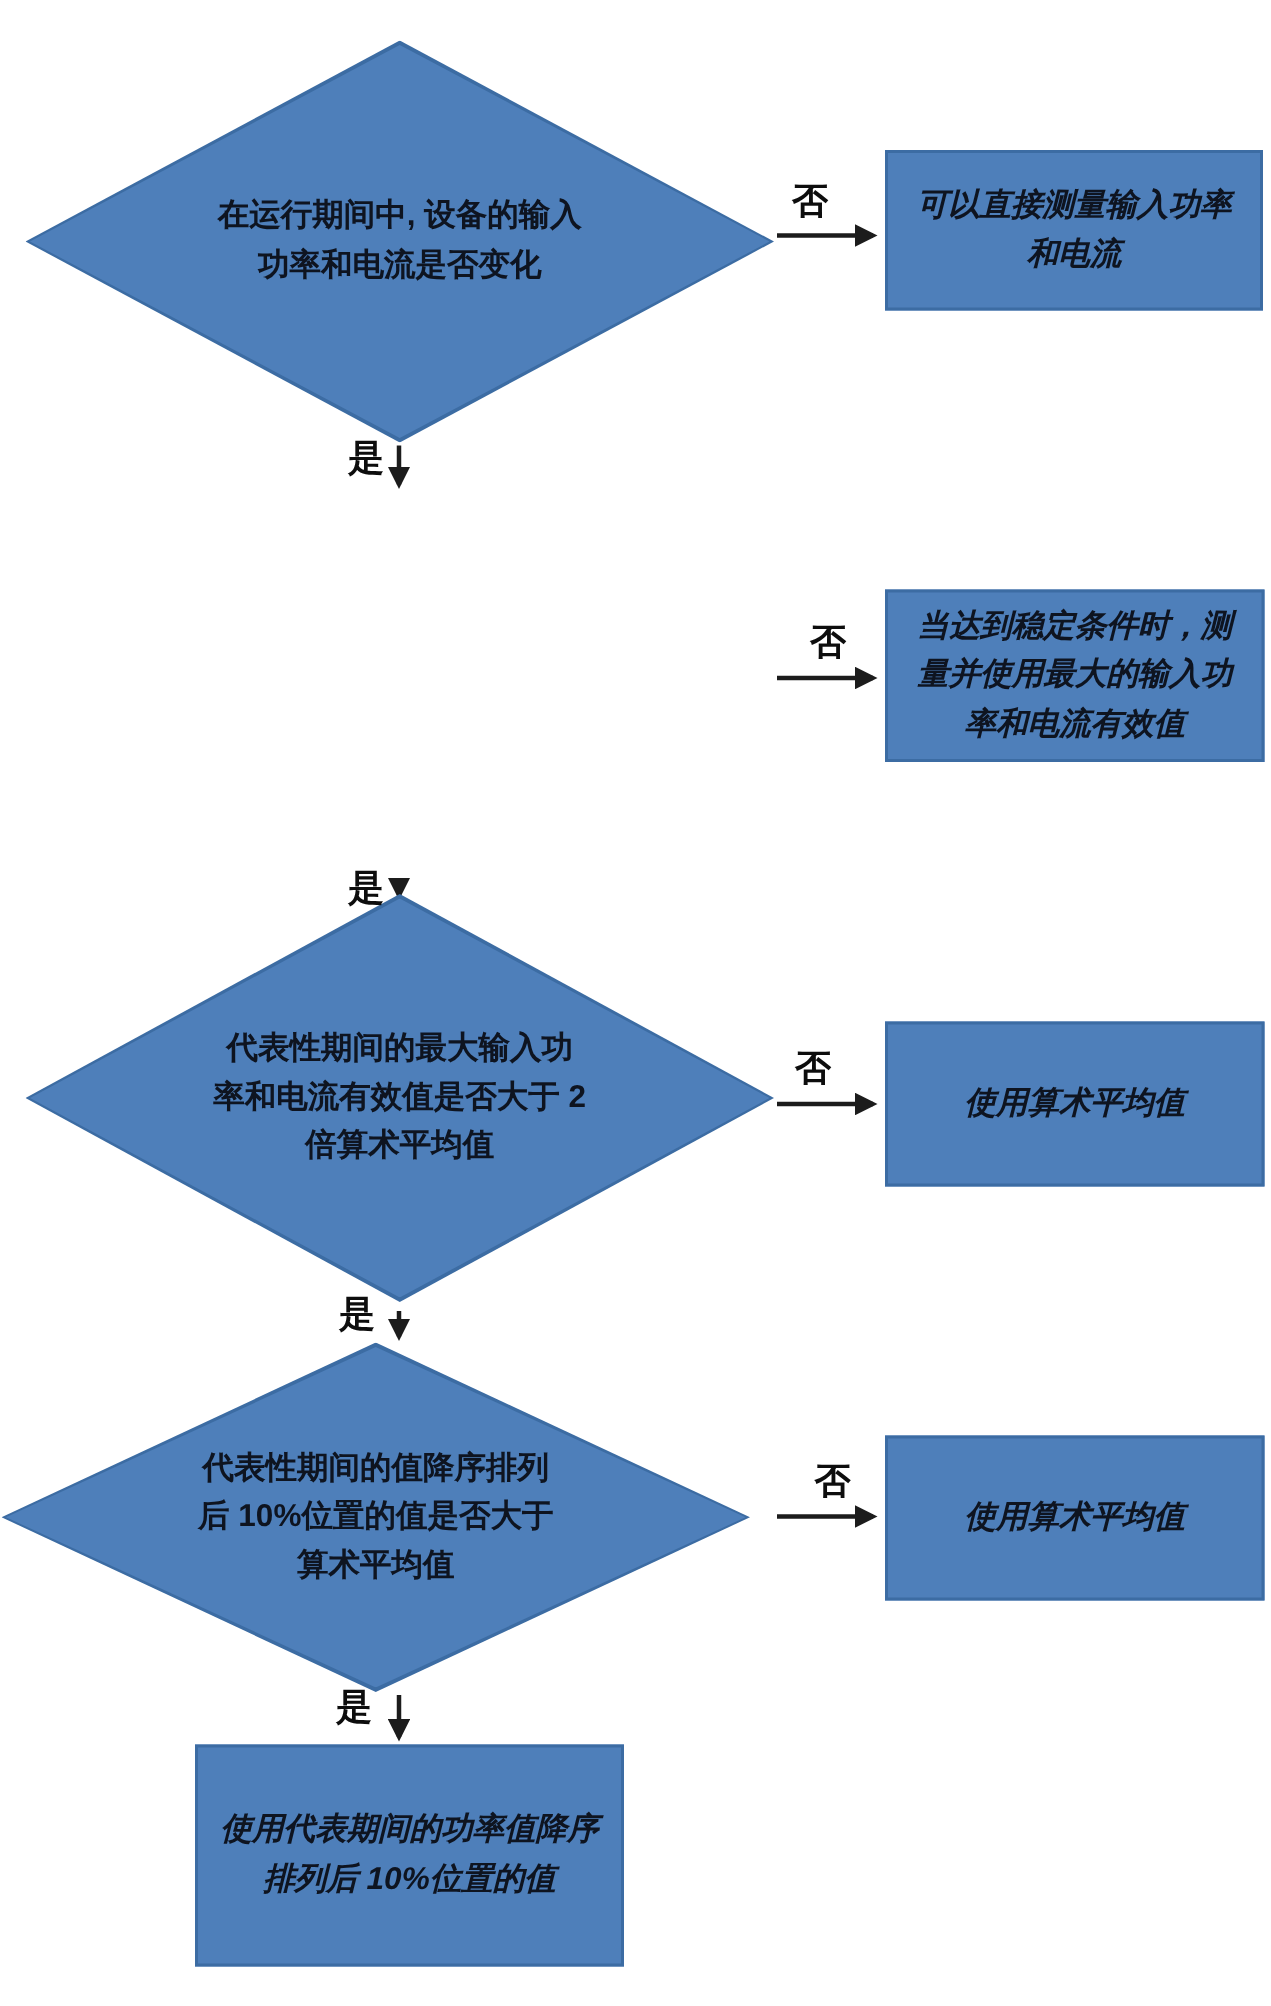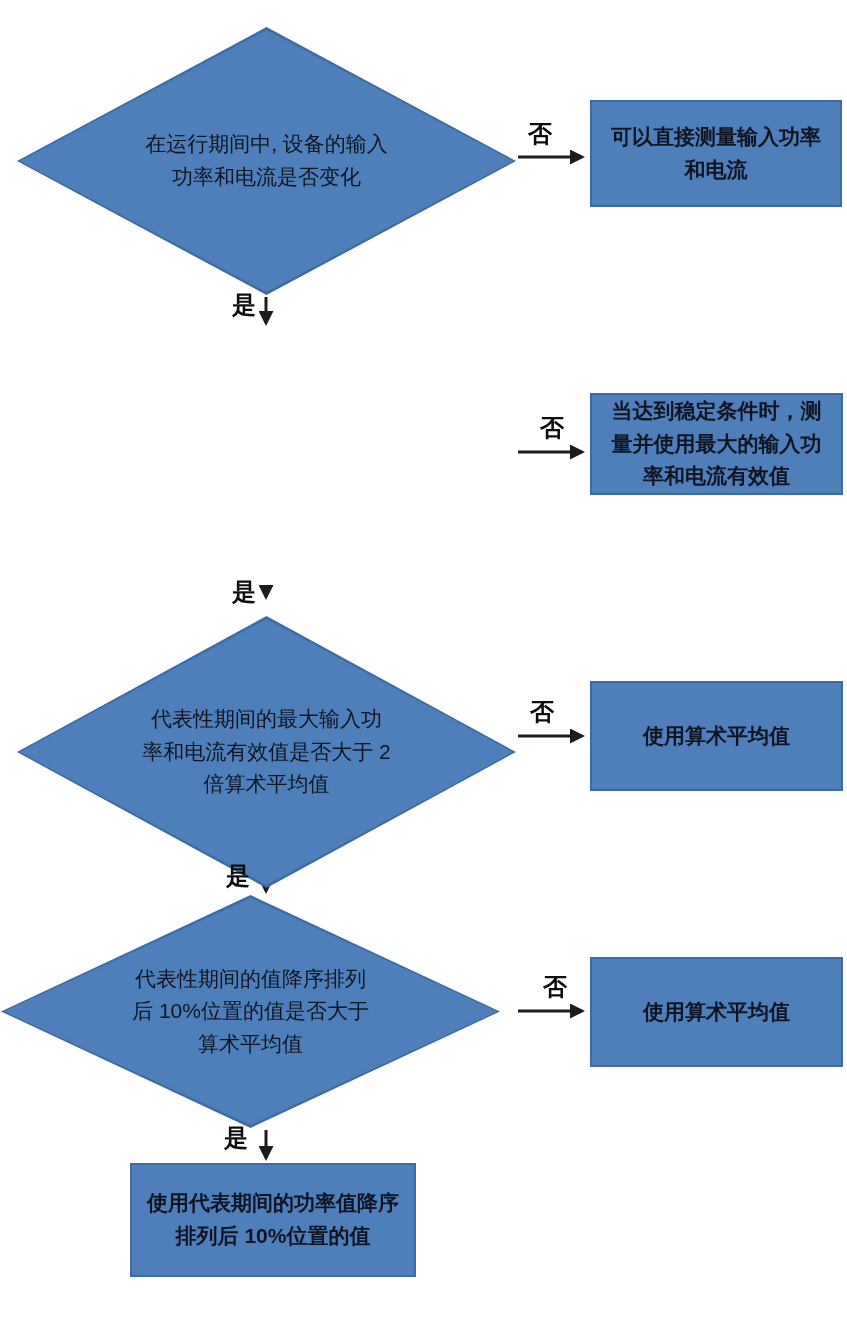--- a/index.html
+++ b/index.html
@@ -35,37 +35,38 @@
   }
   .diamond .d-fill {
     position: absolute; inset: 3px;
     background: var(--node-fill, #4e7fba);
     clip-path: polygon(50% 0, 100% 50%, 50% 100%, 0 50%);
   }
   .node-text {
     position: absolute; inset: 0;
     display: flex; align-items: center; justify-content: center;
     text-align: center;
-    font-weight: normal;
+    font-weight: bold;
     font-size: 21px;
     line-height: 1.55;
   }
   .node-text > span { display: block; max-width: 250px; }
 
   .rect {
     position: absolute;
     background: var(--node-fill, #4e7fba);
     border: 2px solid var(--node-border, #3c6ca3);
     display: flex; align-items: center; justify-content: center;
     text-align: center;
     font-weight: bold;
     font-size: 21px;
     line-height: 1.55;
     padding: 8px 14px;
     box-sizing: border-box;
+    font-style: italic;
   }
 
   .branch-label {
     position: absolute;
     font-weight: bold;
     font-size: 24px;
     color: #0d0d0d;
   }
 </style>
 </head>
@@ -95,25 +96,25 @@
     <div class="node-text">
       <span>在运行期间中, 设备的输入功率和电流是否变化</span>
     </div>
   </div>
 
   <div class="rect" style="left:590px; top:100px; width:252px; height:107px;">
     <span>可以直接测量输入功率和电流</span>
   </div>
 
 
-  <div class="rect" style="left:590px; top:393px; width:253px; height:102px;">
+  <div class="rect" style="left:590px; top:393px; width:253px; height:115px;">
     <span>当达到稳定条件时，测量并使用最大的输入功率和电流有效值</span>
   </div>
 
-  <div class="diamond" style="left:17px; top:616px; width:499px; height:272px;">
+  <div class="diamond" style="left:17px; top:596px; width:499px; height:272px;">
     <div class="d-border"></div>
     <div class="d-fill"></div>
     <div class="node-text">
       <span>代表性期间的最大输入功率和电流有效值是否大于 2 倍算术平均值</span>
     </div>
   </div>
 
   <div class="rect" style="left:590px; top:681px; width:253px; height:110px;">
     <span>使用算术平均值</span>
   </div>
@@ -123,21 +124,21 @@
     <div class="d-fill"></div>
     <div class="node-text">
       <span>代表性期间的值降序排列后 10%位置的值是否大于算术平均值</span>
     </div>
   </div>
 
   <div class="rect" style="left:590px; top:957px; width:253px; height:110px;">
     <span>使用算术平均值</span>
   </div>
 
-  <div class="rect" style="left:130px; top:1163px; width:286px; height:114px;">
+  <div class="rect" style="left:130px; top:1163px; width:286px; height:148px;">
     <span>使用代表期间的功率值降序排列后 10%位置的值</span>
   </div>
 
   <div class="branch-label" style="left:528px; top:118px;">否</div>
   <div class="branch-label" style="left:232px; top:289px;">是</div>
   <div class="branch-label" style="left:540px; top:412px;">否</div>
   <div class="branch-label" style="left:232px; top:576px;">是</div>
   <div class="branch-label" style="left:530px; top:696px;">否</div>
   <div class="branch-label" style="left:226px; top:860px;">是</div>
   <div class="branch-label" style="left:543px; top:971px;">否</div>

